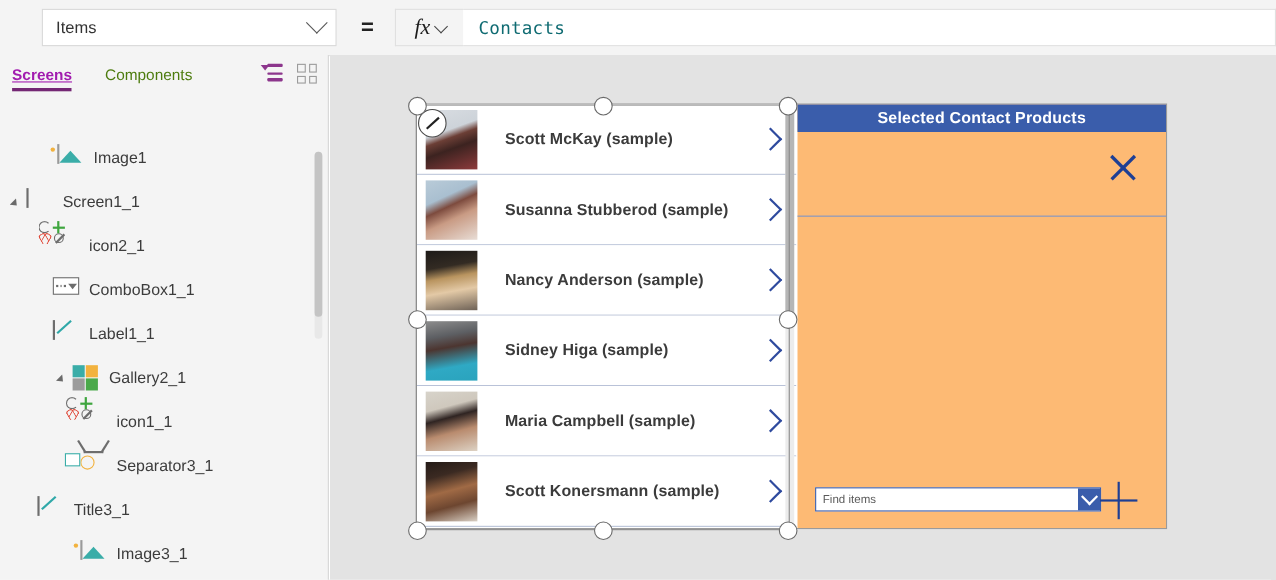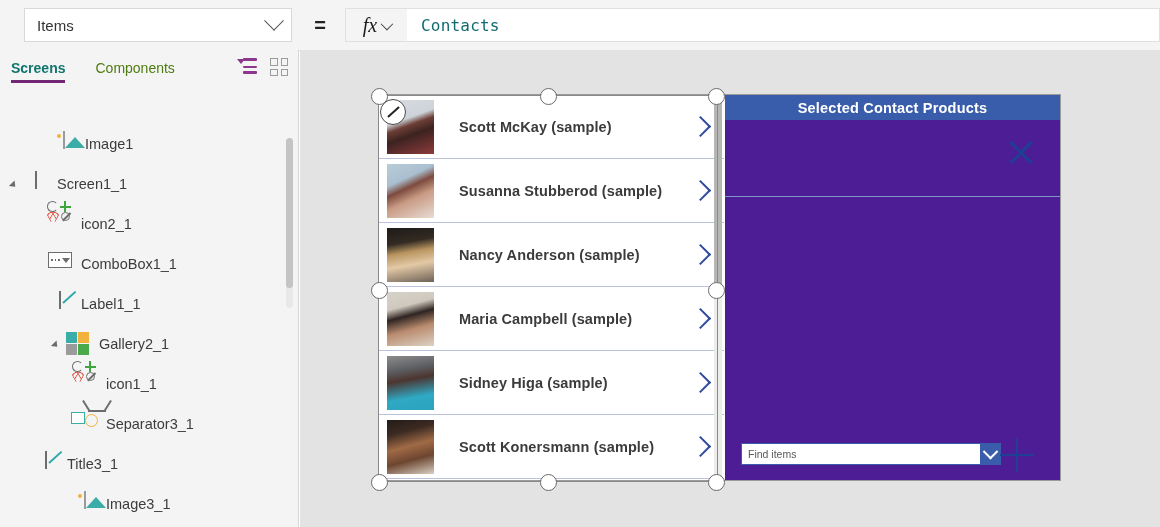--- a/index.html
+++ b/index.html
@@ -11,21 +11,21 @@
   }
   .app{position:relative;width:1160px;height:527px;}
 
   
   .propbar{
     position:absolute;left:0;top:0;width:1160px;height:50px;
     background:#f4f4f4;border-bottom:1px solid #e1e1e1;
     display:flex;align-items:center;
   }
   .prop-select{
-    margin-left:24px;width:268px;height:34px;background:#ffffff;
+    margin-left:38px;width:268px;height:34px;background:#ffffff;
     border:1px solid #d8d8d8;display:flex;align-items:center;
     padding:0 10px 0 12px;box-sizing:border-box;
   }
   .prop-select .label{font-size:15px;color:#333;flex:1;}
   .chev{width:13px;height:13px;border-right:1.5px solid #555;border-bottom:1.5px solid #555;
         transform:rotate(45deg) translate(-3px,-3px);}
   .eq{margin-left:19px;font-size:20px;color:#222;font-weight:700;width:18px;text-align:center;}
   .fxbox{
     margin-left:16px;width:62px;height:34px;background:#f4f4f4;border:1px solid #e0e0e0;
     border-right:none;display:flex;align-items:center;justify-content:center;gap:4px;box-sizing:border-box;
@@ -40,21 +40,21 @@
   .formula .txt{font-family:"DejaVu Sans Mono", monospace;font-size:16px;color:#0f6b72;letter-spacing:.2px;}
 
   
   .leftpanel{
     position:absolute;left:0;top:50px;width:299px;height:477px;
     background:#f4f4f4;border-right:1px solid #d6d6d6;box-sizing:border-box;
   }
   .tabs{height:36px;display:flex;align-items:center;position:relative;padding-left:11px;}
   .tab{font-size:14px;color:#4d7c0f;margin-right:30px;position:relative;height:36px;
        display:flex;align-items:center;cursor:pointer;}
-  .tab.active{color:#0f766e;font-weight:700;}
+  .tab.active{color:#a21caf;font-weight:700;text-decoration:underline;}
   .tab.active::after{content:"";position:absolute;left:0;right:0;bottom:3px;height:3px;background:#742774;}
   .viewicons{position:absolute;right:10px;top:8px;display:flex;gap:13px;align-items:center;}
   .ic-list{width:20px;height:18px;position:relative;}
   .ic-list i{position:absolute;left:6px;height:2.5px;background:#8c368c;width:14px;border-radius:1px;}
   .ic-list i:nth-child(1){top:2px;}
   .ic-list i:nth-child(2){top:7.5px;}
   .ic-list i:nth-child(3){top:13px;}
   .ic-list .car{position:absolute;left:0;top:1px;width:0;height:0;border-left:4px solid transparent;
                 border-right:4px solid transparent;border-top:5px solid #8c368c;}
   .ic-grid{width:18px;height:18px;display:grid;grid-template-columns:1fr 1fr;grid-template-rows:1fr 1fr;gap:3px;}
@@ -63,21 +63,21 @@
   .searchrow{
     margin:0 1px;height:34px;background:#fff;border:1px solid #dcdcdc;border-left:none;border-right:none;
     display:flex;align-items:center;padding-left:14px;box-sizing:border-box;
   }
   .mag{width:17px;height:17px;position:relative;margin-right:11px;flex:none;}
   .mag .c{position:absolute;left:0;top:0;width:11px;height:11px;border:1.6px solid #8c368c;border-radius:50%;}
   .mag .h{position:absolute;left:9px;top:10px;width:8px;height:1.8px;background:#8c368c;transform:rotate(45deg);
           transform-origin:left center;}
   .searchrow .ph{font-size:14.5px;color:#777;}
 
-  .treewrap{position:absolute;left:0;top:70px;right:0;bottom:0;overflow:hidden;text-align:center;}
+  .treewrap{position:absolute;left:0;top:70px;right:0;bottom:0;overflow:hidden;}
   .tree{padding-top:4px;}
   .trow{height:40px;display:flex;align-items:center;font-size:14.5px;color:#3c3c3c;cursor:pointer;}
   .trow .caret{width:14px;height:14px;margin-right:2px;flex:none;position:relative;}
   .trow .caret.open::after{
     content:"";position:absolute;left:3px;top:4px;width:0;height:0;
     border-left:5px solid #6a6a6a;border-top:4px solid transparent;border-bottom:4px solid transparent;
     transform:rotate(45deg);
   }
   .trow .tico{width:24px;height:24px;margin-right:9px;flex:none;position:relative;}
 
@@ -137,21 +137,21 @@
   .gallery{position:absolute;left:0;top:0;width:345px;height:385px;overflow:hidden;background:#fff;}
   .gitem{height:64px;display:flex;align-items:center;border-bottom:1px solid #b9c2d8;background:#fff;box-sizing:border-box;}
   .gitem .thumb{width:47px;height:54px;margin-left:8px;flex:none;background-size:cover;background-position:center;}
   .gitem .nm{margin-left:25px;font-size:14.5px;font-weight:700;color:#3b3b3b;letter-spacing:.1px;}
   .gitem .ch{margin-left:auto;margin-right:16px;width:13px;height:13px;border-right:2.6px solid #2e4a9e;
              border-top:2.6px solid #2e4a9e;transform:rotate(45deg);}
   .gal-sbtrack{position:absolute;right:2px;top:0;width:8px;height:385px;background:#ececec;}
   .gal-sbthumb{position:absolute;right:2px;top:2px;width:8px;height:196px;background:#b6b6b6;}
 
   
-  .rpane{position:absolute;left:346px;top:0;right:0;top:0;bottom:0;background:#4c1d95;}
+  .rpane{position:absolute;left:346px;top:0;right:0;top:0;bottom:0;background:#fdba74;}
   .rhead{height:25px;background:#3a5dab;display:flex;align-items:center;justify-content:center;}
   .rhead span{color:#fff;font-size:14.5px;font-weight:700;letter-spacing:.2px;}
   .rbody{position:absolute;left:0;right:0;top:25px;bottom:0;}
   .xbtn{position:absolute;right:24px;top:17px;width:30px;height:30px;}
   .xbtn i{position:absolute;left:0;top:14px;width:30px;height:2.6px;background:#1e3f94;}
   .xbtn i:first-child{transform:rotate(45deg);}
   .xbtn i:last-child{transform:rotate(-45deg);}
   .rdivider{position:absolute;left:0;right:0;top:76px;height:1px;background:#7e96c8;}
   .combo{
     position:absolute;left:16px;bottom:15px;width:260px;height:22px;border:1.4px solid #3a5dab;
@@ -318,28 +318,28 @@
           <div class="ch"></div>
         </div>
 
         <div class="gitem">
           <div class="thumb" style="background:linear-gradient(170deg,#1d1a18 0%,#332b23 28%,#b9945f 45%,#e3c9a6 66%,#6d6156 100%)"></div>
           <div class="nm">Nancy Anderson (sample)</div>
           <div class="ch"></div>
         </div>
 
         <div class="gitem">
+          <div class="thumb" style="background:linear-gradient(170deg,#8d8d8d 0%,#5d5f63 26%,#4c3530 44%,#2fa9c4 74%,#2aa3bd 100%)"></div>
+          <div class="nm">Sidney Higa (sample)</div>
+          <div class="ch"></div>
+        </div>
+
+        <div class="gitem">
           <div class="thumb" style="background:linear-gradient(165deg,#d7d3ca 0%,#cfc8bd 28%,#2f2422 44%,#b98b6e 66%,#ddd2c4 100%)"></div>
           <div class="nm">Maria Campbell (sample)</div>
-          <div class="ch"></div>
-        </div>
-
-        <div class="gitem">
-          <div class="thumb" style="background:linear-gradient(170deg,#8d8d8d 0%,#5d5f63 26%,#4c3530 44%,#2fa9c4 74%,#2aa3bd 100%)"></div>
-          <div class="nm">Sidney Higa (sample)</div>
           <div class="ch"></div>
         </div>
 
         <div class="gitem">
           <div class="thumb" style="background:linear-gradient(165deg,#241b17 0%,#3b2a22 24%,#a06a45 48%,#6d4630 70%,#d8cfc4 100%)"></div>
           <div class="nm">Scott Konersmann (sample)</div>
           <div class="ch"></div>
         </div>
 
         <div class="gal-sbtrack"></div>

